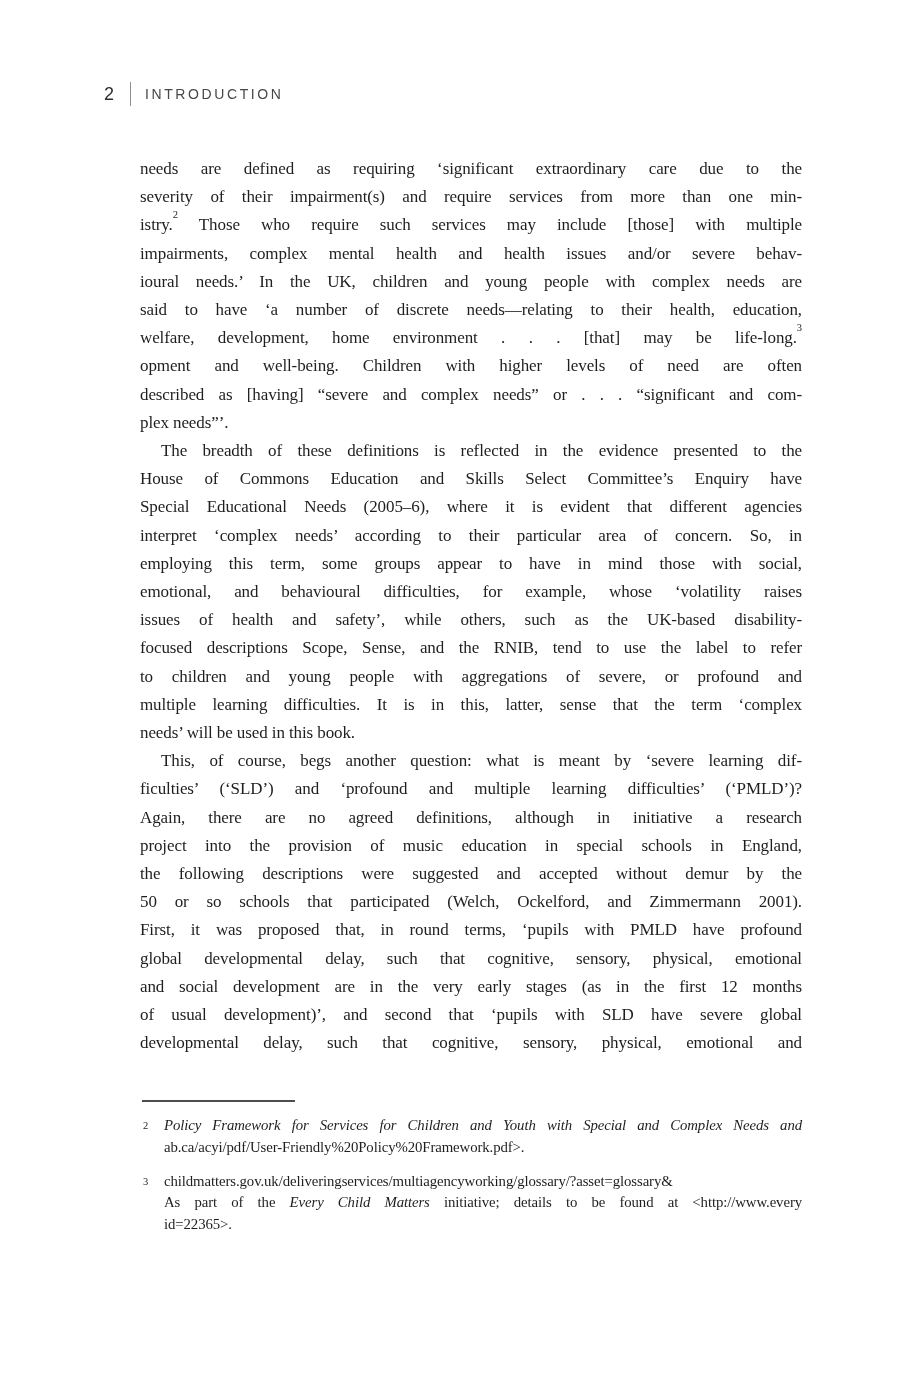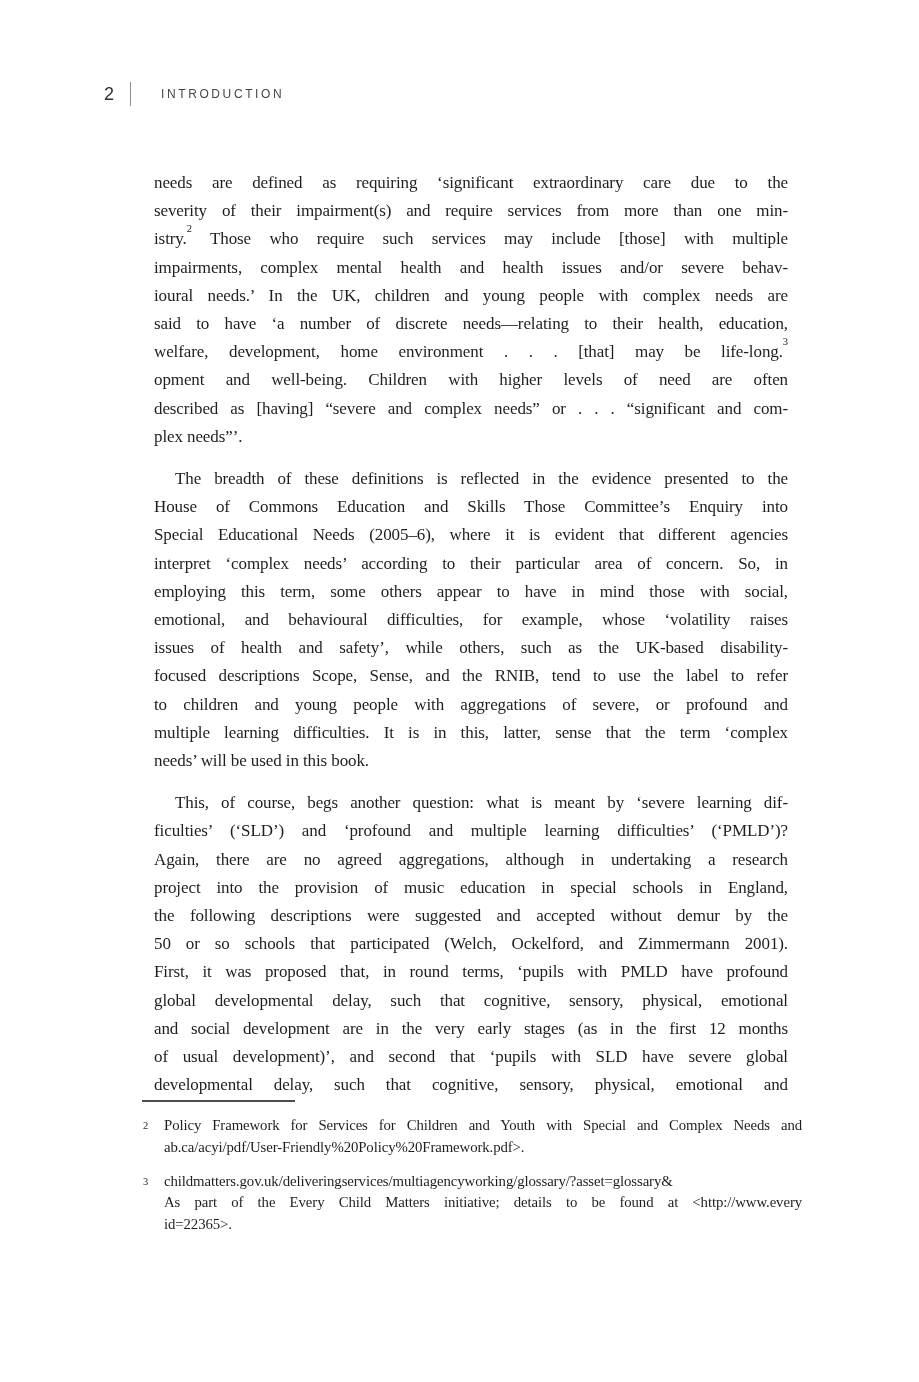--- a/index.html
+++ b/index.html
@@ -15,25 +15,25 @@
 
   
   .running-header {
     position:absolute; left:104px; top:82px;
     display:flex; align-items:center;
     font-family:"Liberation Sans","DejaVu Sans",sans-serif;
     color:#3f3f3f;
   }
   .pagenum { font-size:18px; color:#2e2e2e; }
   .header-rule { width:1px; height:24px; background:#8f8f8f; margin:0 14px 0 16px; }
-  .running-head { font-size:12px; letter-spacing:2.6px; color:#474747;margin-left:16px; }
+  .running-head { font-size:14px; letter-spacing:2.6px; color:#474747; }
 
   
   .text-block { position:absolute; left:140px; top:155px; width:662px; }
-  .para { margin:14px; }
+  .para { margin:0; }
   .line {
     font-size:17px;
     line-height:28.2px;
     letter-spacing:-0.1px;
     text-align:justify;
     text-align-last:justify;
     color:#1e1e1e;
   }
   .line.last { text-align-last:left; }
   .line.indent { text-indent:21px; }
@@ -50,21 +50,21 @@
   .footnote { position:relative; padding-left:24px; margin-bottom:12px; }
   .fn-marker {
     position:absolute; left:3px; top:0px;
     font-size:10.5px; line-height:21.5px;
   }
   .footnote .line {
     font-size:14.8px;
     line-height:21.8px;
     letter-spacing:-0.1px;
   }
-  .it { }
+  .it { font-style:italic; }
 </style>
 </head>
 <body>
 
 <div class="page">
 
   <header class="running-header">
     <span class="pagenum">2</span>
     <span class="header-rule"></span>
     <span class="running-head">INTRODUCTION</span>
@@ -84,36 +84,36 @@
       <div class="line">
         <span>welfare, development, home environment . . . [that] may be life-long.</span><sup class="fnref">3</sup>
       </div>
       <div class="line">opment and well-being. Children with higher levels of need are often</div>
       <div class="line">described as [having] “severe and complex needs” or . . . “significant and com-</div>
       <div class="line last">plex needs”’.</div>
     </div>
 
     <div class="para">
       <div class="line indent">The breadth of these definitions is reflected in the evidence presented to the</div>
-      <div class="line">House of Commons Education and Skills Those Committee’s Enquiry into</div>
+      <div class="line">House of Commons Education and Skills Select Committee’s Enquiry have</div>
       <div class="line">Special Educational Needs (2005–6), where it is evident that different agencies</div>
       <div class="line">interpret ‘complex needs’ according to their particular area of concern. So, in</div>
-      <div class="line">employing this term, some others appear to have in mind those with social,</div>
+      <div class="line">employing this term, some groups appear to have in mind those with social,</div>
       <div class="line">emotional, and behavioural difficulties, for example, whose ‘volatility raises</div>
       <div class="line">issues of health and safety’, while others, such as the UK-based disability-</div>
       <div class="line">focused descriptions Scope, Sense, and the RNIB, tend to use the label to refer</div>
       <div class="line">to children and young people with aggregations of severe, or profound and</div>
       <div class="line">multiple learning difficulties. It is in this, latter, sense that the term ‘complex</div>
       <div class="line last">needs’ will be used in this book.</div>
     </div>
 
     <div class="para">
       <div class="line indent">This, of course, begs another question: what is meant by ‘severe learning dif-</div>
       <div class="line">ficulties’ (‘SLD’) and ‘profound and multiple learning difficulties’ (‘PMLD’)?</div>
-      <div class="line">Again, there are no agreed aggregations, although in undertaking a research</div>
+      <div class="line">Again, there are no agreed definitions, although in initiative a research</div>
       <div class="line">project into the provision of music education in special schools in England,</div>
       <div class="line">the following descriptions were suggested and accepted without demur by the</div>
       <div class="line">50 or so schools that participated (Welch, Ockelford, and Zimmermann 2001).</div>
       <div class="line">First, it was proposed that, in round terms, ‘pupils with PMLD have profound</div>
       <div class="line">global developmental delay, such that cognitive, sensory, physical, emotional</div>
       <div class="line">and social development are in the very early stages (as in the first 12 months</div>
       <div class="line">of usual development)’, and second that ‘pupils with SLD have severe global</div>
       <div class="line">developmental delay, such that cognitive, sensory, physical, emotional and</div>
     </div>
 

